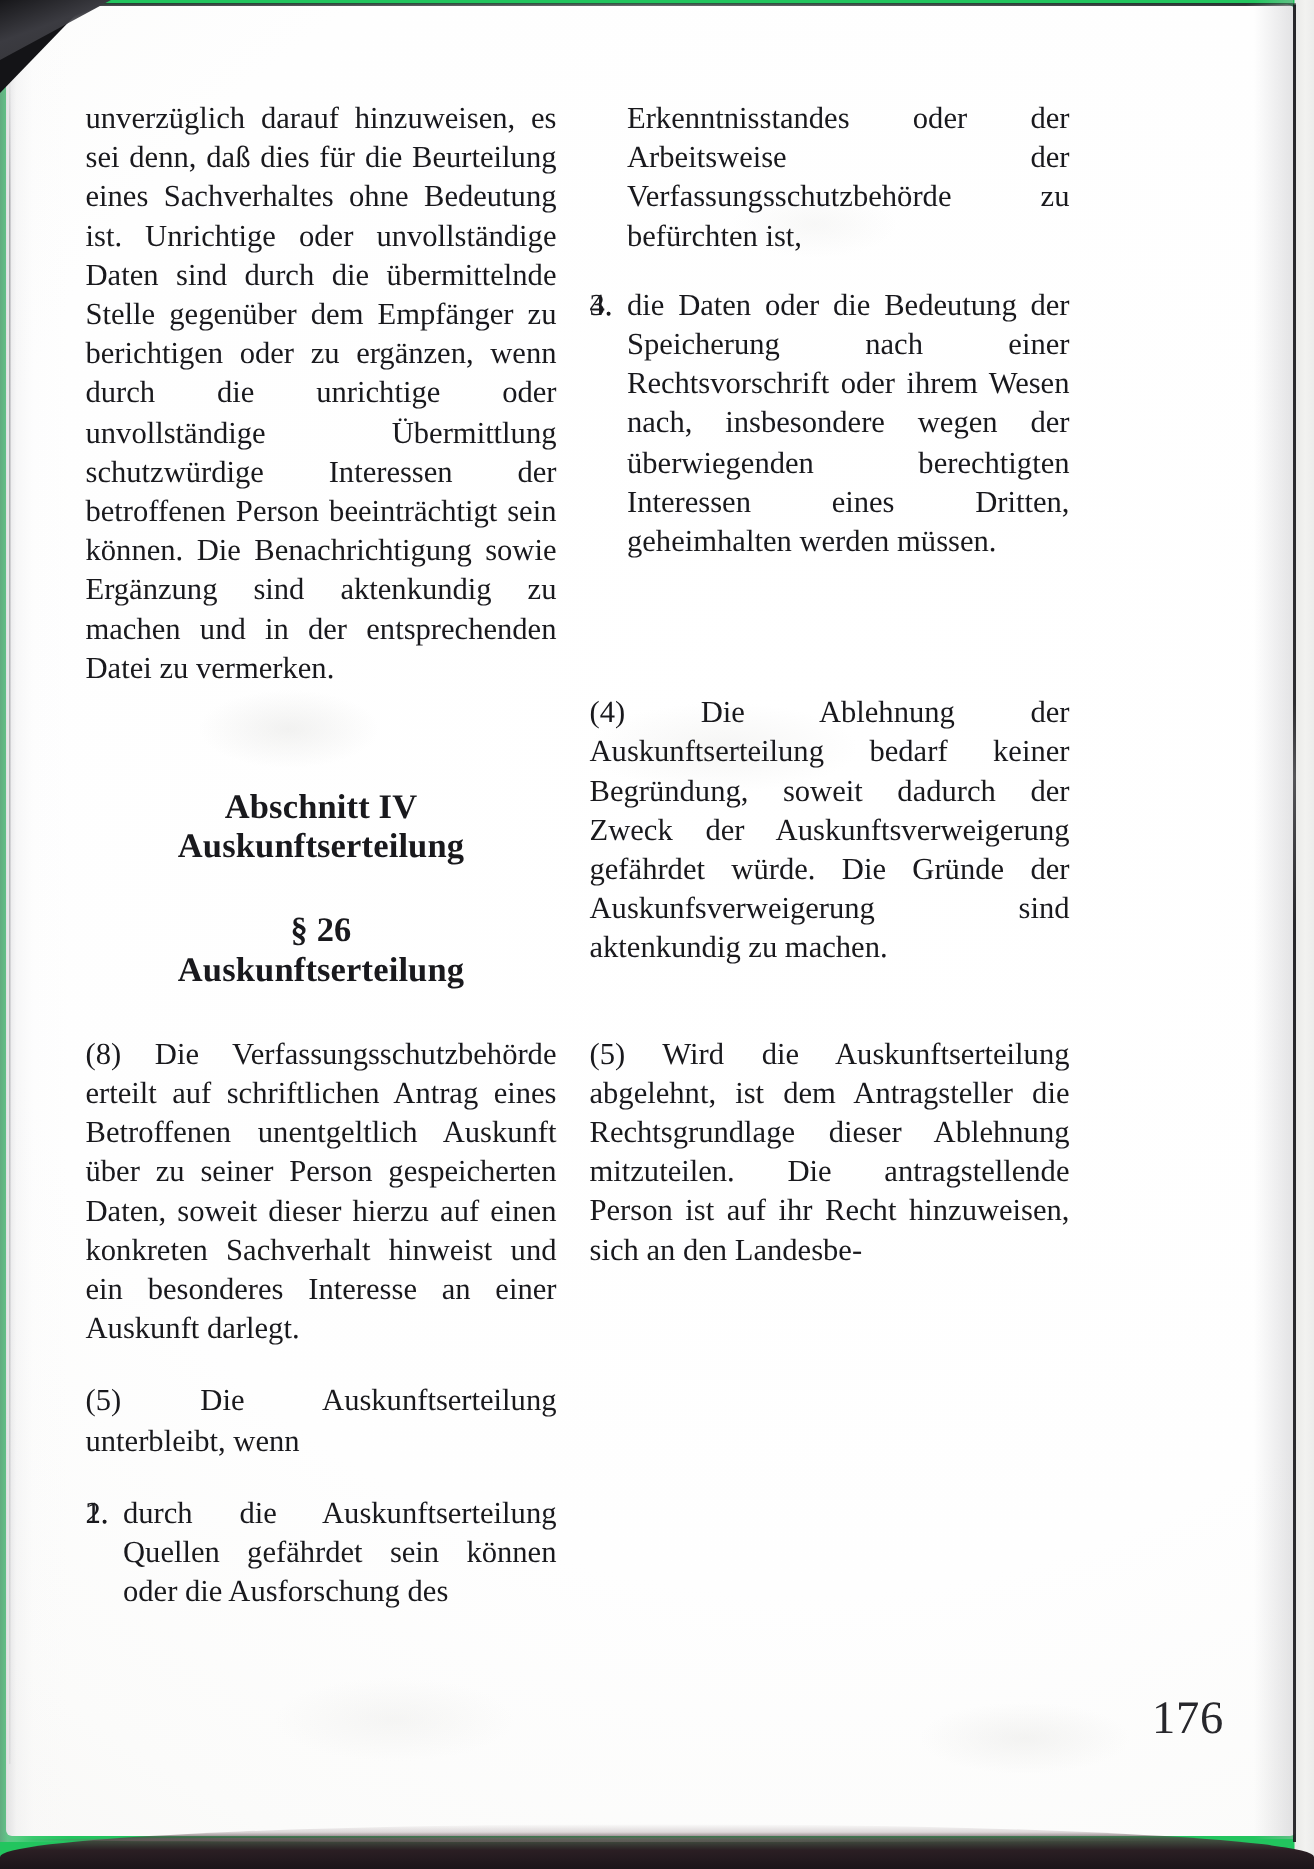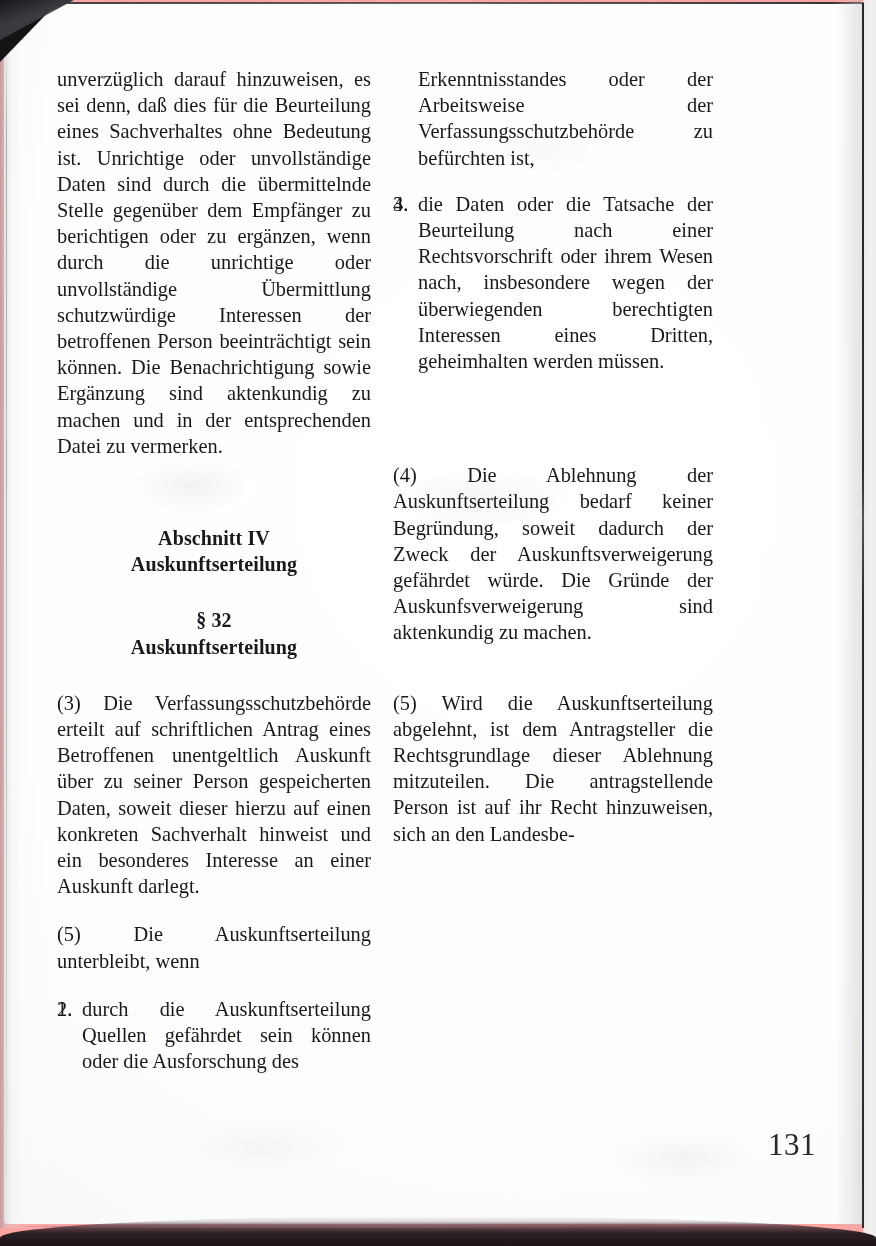--- a/index.html
+++ b/index.html
@@ -6,21 +6,21 @@
     margin: 0;
     padding: 0;
     background: #ffffff;
   }
 
   #page {
     position: relative;
     width: 876px;
     height: 1246px;
     overflow: hidden;
-    background: #fca5a5;
+    background: #22c55e;
     font-family: "Liberation Serif", "DejaVu Serif", serif;
   }
 
   
   .paper {
     position: absolute;
     left: 4px;
     top: 3px;
     right: 12px;
     bottom: 22px;
@@ -196,21 +196,21 @@
     text-align: justify;
   }
   .para.tight { margin-bottom: 0; }
 
   
 
   .heading {
     margin: 0;
     text-align: center;
     font-weight: bold;
-    font-size: 20px;
+    font-size: 23px;
     line-height: 26.2px;
     letter-spacing: 0.1px;
   }
   .heading-block { margin: 0 0 0 0; }
 
   .spacer-lg { height: 44px; }
   .spacer-md { height: 30px; }
   .spacer-sm { height: 22px; }
 
   
@@ -280,27 +280,27 @@
       <div class="spacer-lg"></div>
 
       <div class="heading-block">
         <div class="heading">Abschnitt IV</div>
         <div class="heading">Auskunftserteilung</div>
       </div>
 
       <div class="spacer-md"></div>
 
       <div class="heading-block">
-        <div class="heading">§ 32</div>
+        <div class="heading">§ 26</div>
         <div class="heading">Auskunftserteilung</div>
       </div>
 
       <div class="spacer-md"></div>
 
-      <p class="para">(3) Die Verfassungsschutzbehörde erteilt auf schriftlichen Antrag eines Betroffenen unentgeltlich Auskunft über zu seiner Person gespeicherten Daten, soweit dieser hierzu auf einen konkreten Sachverhalt hinweist und ein besonderes Interesse an einer Auskunft darlegt.</p>
+      <p class="para">(8) Die Verfassungsschutzbehörde erteilt auf schriftlichen Antrag eines Betroffenen unentgeltlich Auskunft über zu seiner Person gespeicherten Daten, soweit dieser hierzu auf einen konkreten Sachverhalt hinweist und ein besonderes Interesse an einer Auskunft darlegt.</p>
 
       <p class="para">(5) Die Auskunftserteilung unterbleibt, wenn</p>
 
       <ol class="numlist">
         <li class="numitem">
           <span class="num">1.</span>
         </li>
         <li class="numitem">
           <span class="num">2.</span>
           <span>durch die Auskunftserteilung Quellen gefährdet sein können oder die Ausforschung des</span>
@@ -314,36 +314,36 @@
       <div class="numitem" style="margin-bottom:8px;">
         <span>Erkenntnisstandes oder der Arbeitsweise der Verfassungsschutzbehörde zu befürchten ist,</span>
       </div>
 
       <ol class="numlist" style="margin-bottom:22px;">
         <li class="numitem">
           <span class="num">3.</span>
         </li>
         <li class="numitem">
           <span class="num">4.</span>
-          <span>die Daten oder die Tatsache der Beurteilung nach einer Rechtsvorschrift oder ihrem Wesen nach, insbesondere wegen der überwiegenden berechtigten Interessen eines Dritten, geheimhalten werden müssen.</span>
+          <span>die Daten oder die Bedeutung der Speicherung nach einer Rechtsvorschrift oder ihrem Wesen nach, insbesondere wegen der überwiegenden berechtigten Interessen eines Dritten, geheimhalten werden müssen.</span>
         </li>
       </ol>
 
       <div class="spacer-sm"></div>
 
 
       <div class="spacer-sm"></div>
 
 
       <div class="spacer-sm"></div>
 
       <p class="para">(4) Die Ablehnung der Auskunftserteilung bedarf keiner Begründung, soweit dadurch der Zweck der Auskunftsverweigerung gefährdet würde. Die Gründe der Auskunfsverweigerung sind aktenkundig zu machen.</p>
 
       <div class="spacer-sm"></div>
 
       <p class="para tight">(5) Wird die Auskunftserteilung abgelehnt, ist dem Antragsteller die Rechtsgrundlage dieser Ablehnung mitzuteilen. Die antragstellende Person ist auf ihr Recht hinzuweisen, sich an den Landesbe-</p>
 
     </div>
 
-    <div class="folio">131</div>
+    <div class="folio">176</div>
 
   </div>
 </div>
 
 </body></html>

